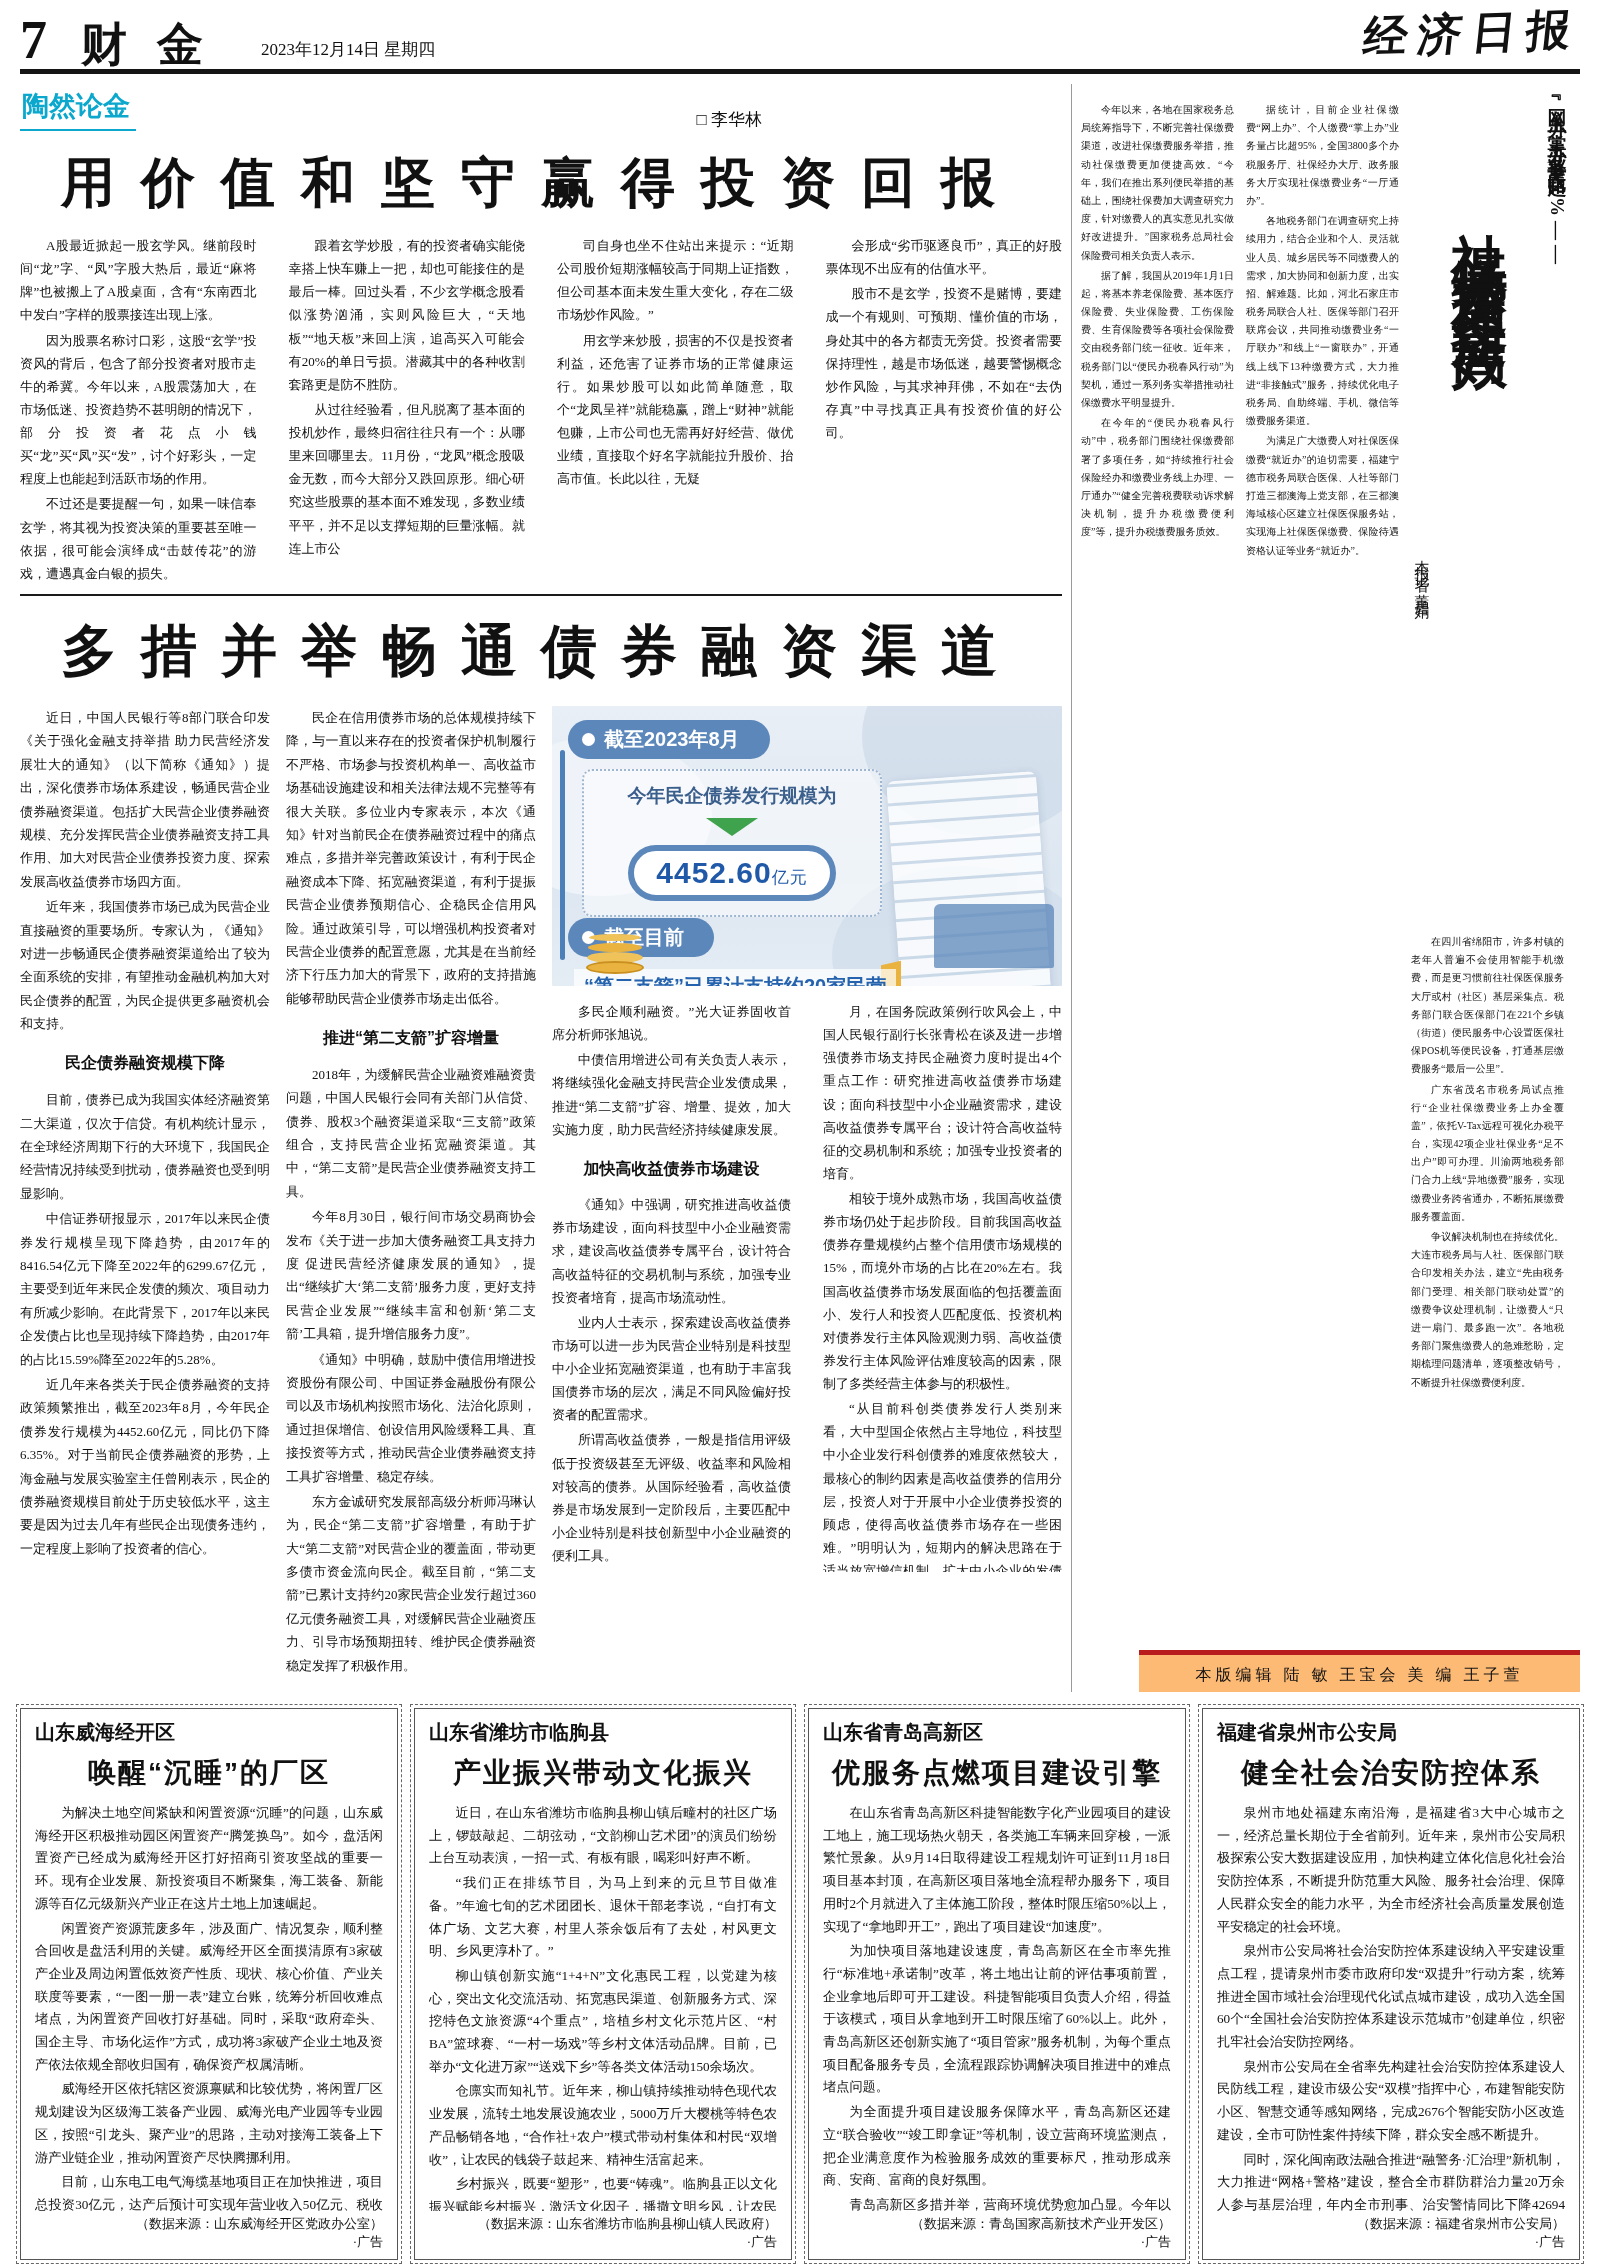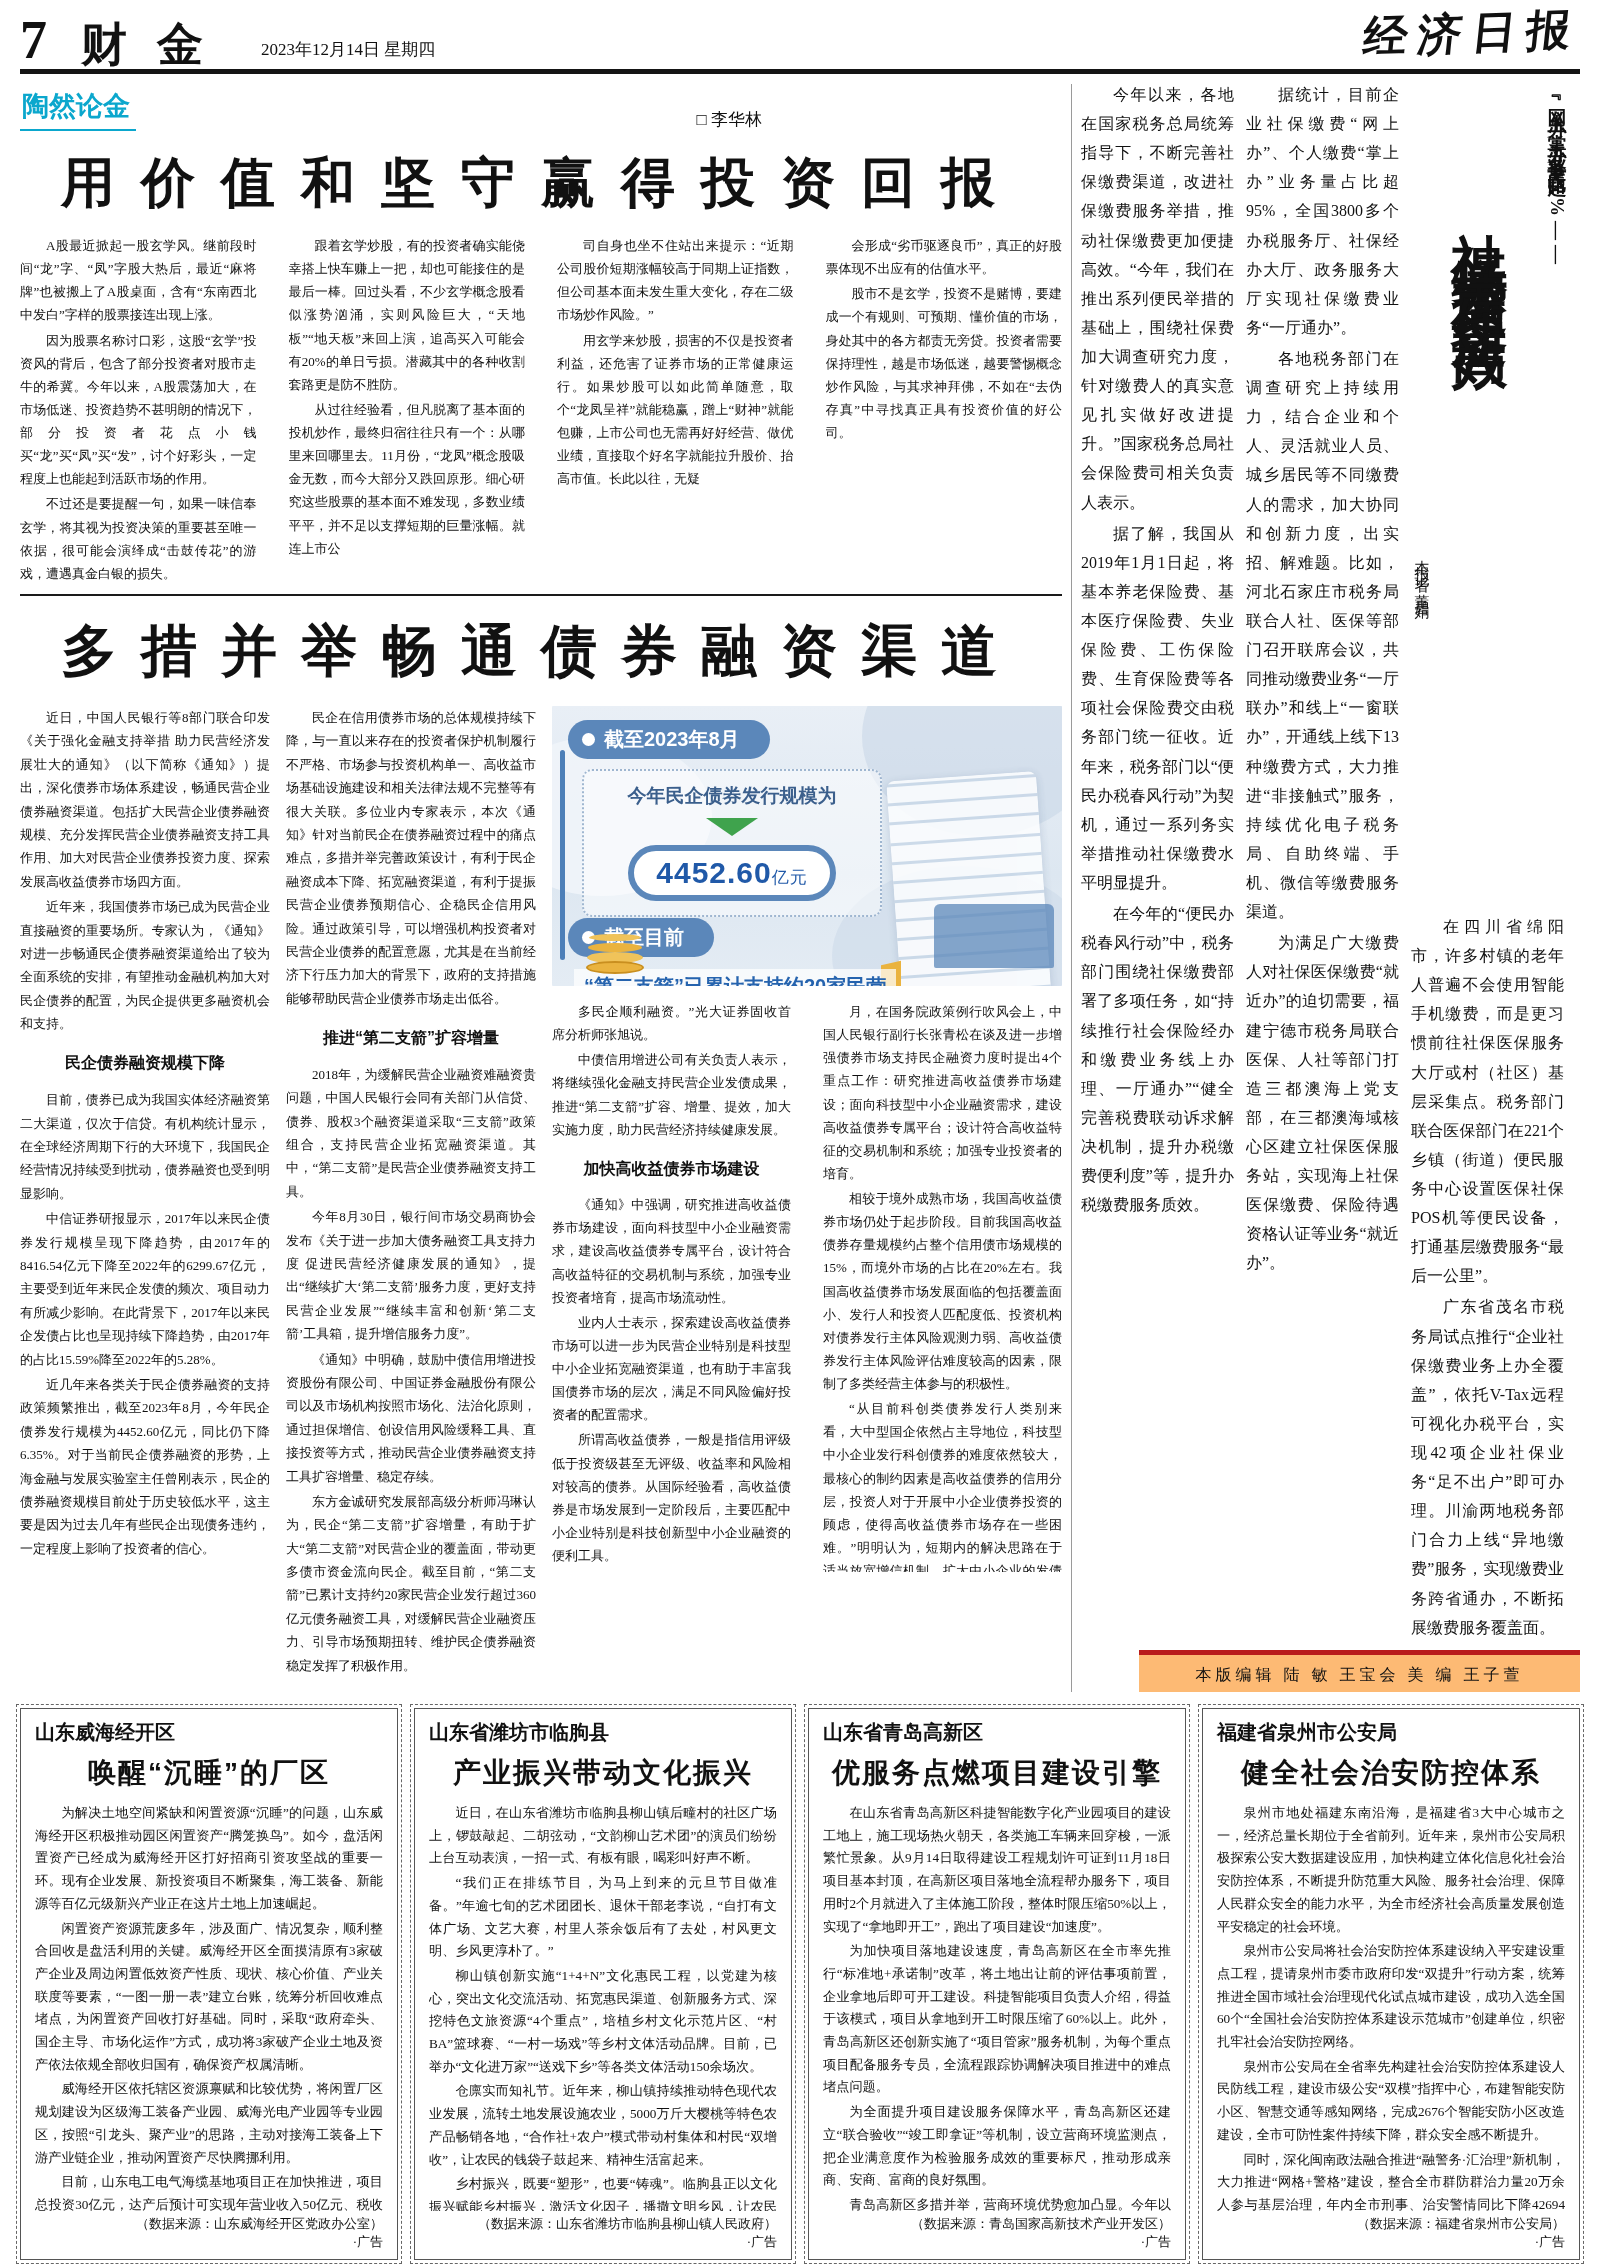--- a/index.html
+++ b/index.html
@@ -66,21 +66,21 @@
   .num-pill{display:inline-block;background:#fff;border:6px solid var(--badge);border-radius:32px;padding:5px 22px;color:var(--statblue);font-weight:900;font-size:30px;letter-spacing:1px;}
   .num-pill .unit{font-size:17px;font-weight:normal;}
   .stat2{margin:12px 0 0 6px;position:relative;}
   .stat2 .line{display:block;width:fit-content;background:rgba(255,255,255,.72);color:#2563ae;font-weight:700;font-size:20px;padding:4px 10px;margin-bottom:4px;position:relative;z-index:2;}
   .gold-rib{position:absolute;right:6px;top:-6px;width:20px;height:86px;background:var(--gold);transform:skewY(-12deg);z-index:1;}
   .coins{position:absolute;left:34px;bottom:12px;width:58px;height:13px;background:var(--gold);border:2px solid #c98f1f;border-radius:50%;
     box-shadow:0 -10px 0 -1px #f0c35a,0 -20px 0 -2px var(--gold),0 -30px 0 -3px #f0c35a;z-index:2;}
 
   
   .sb-cols{display:flex;gap:12px;height:100%;}
-  .sb-col{width:153px;overflow:hidden;text-align:justify;font-size:16px;line-height:1.82;}
+  .sb-col{width:153px;overflow:hidden;text-align:justify;font-size:10px;line-height:1.82;margin-top:21px;}
   .sb-col.cc{padding-top:832px;}
   .vhead{position:absolute;top:0;right:0;width:172px;height:824px;background:#fff;}
   .vkicker{position:absolute;top:8px;right:10px;writing-mode:vertical-rl;font-size:19px;font-weight:600;letter-spacing:5px;height:700px;}
   .vheadline{position:absolute;top:108px;right:62px;writing-mode:vertical-rl;font-size:56px;font-weight:900;letter-spacing:13px;font-family:"Liberation Serif",serif;}
   .vbyline{position:absolute;top:468px;left:4px;writing-mode:vertical-rl;font-size:15px;letter-spacing:6px;}
   .editor-line{position:absolute;bottom:0;right:0;left:58px;background:#fdba74;border-top:5px solid #b91c1c;padding:10px 6px 6px;font-size:16px;text-align:center;letter-spacing:4px;}
 
   
   .boxes{display:flex;gap:16px;margin-top:16px;height:552px;}
   .box{flex:1;border:1px solid #555;outline:1px dashed #666;outline-offset:3px;padding:10px 14px 8px;display:flex;flex-direction:column;overflow:hidden;}

